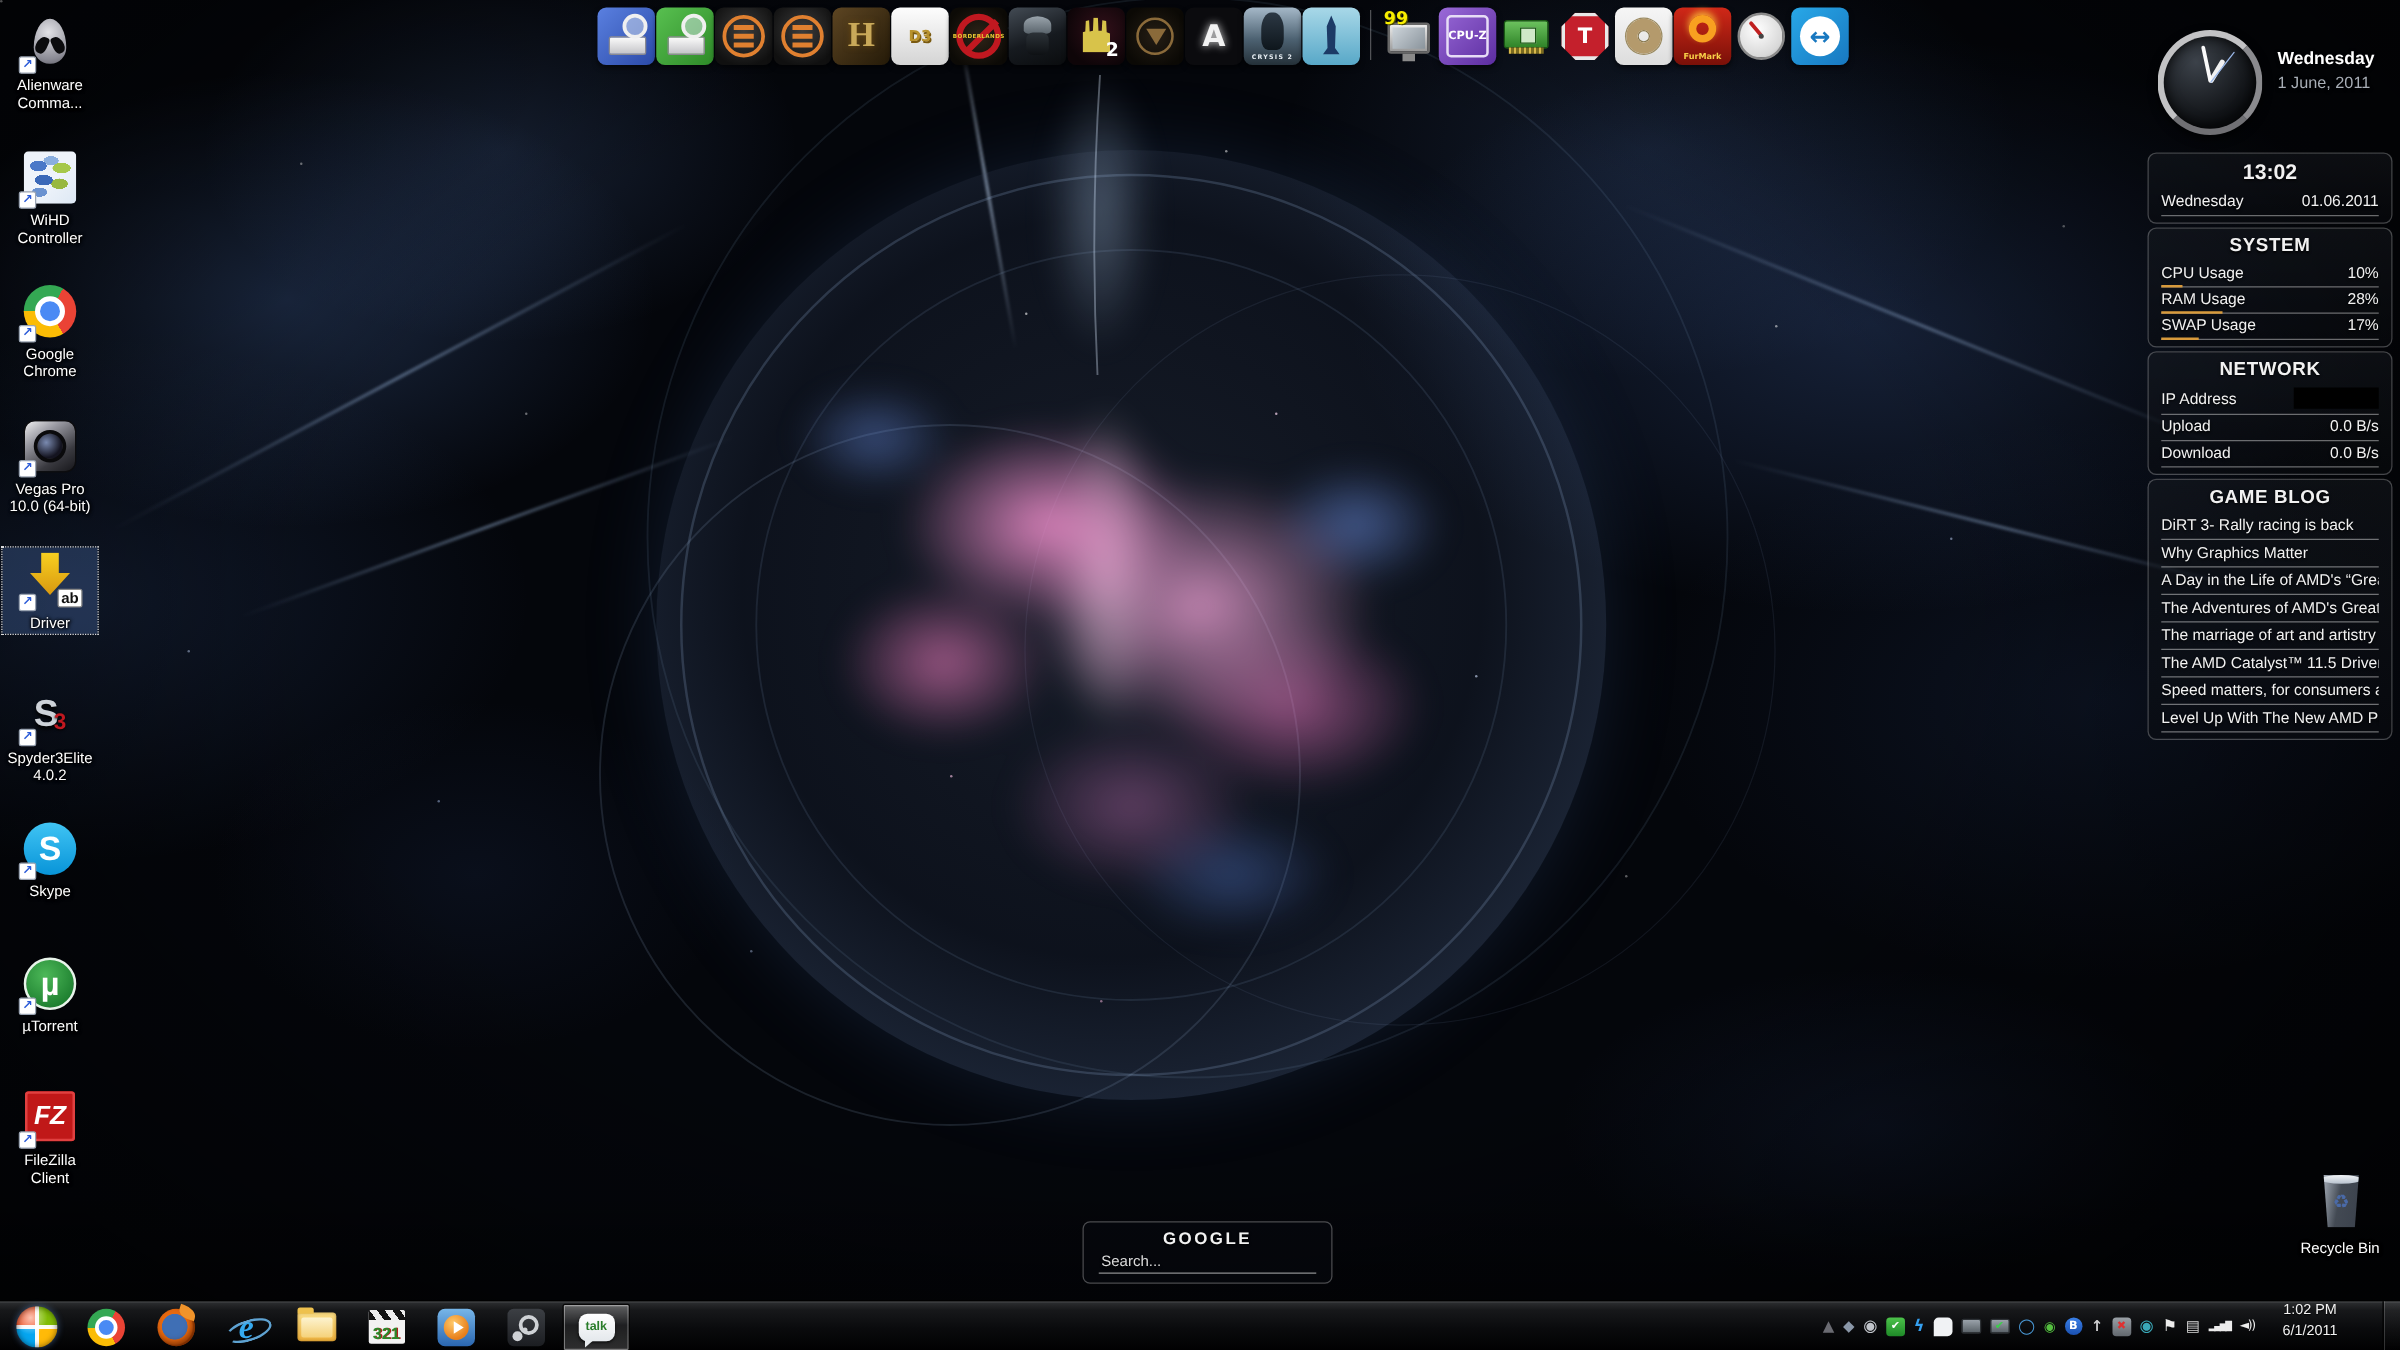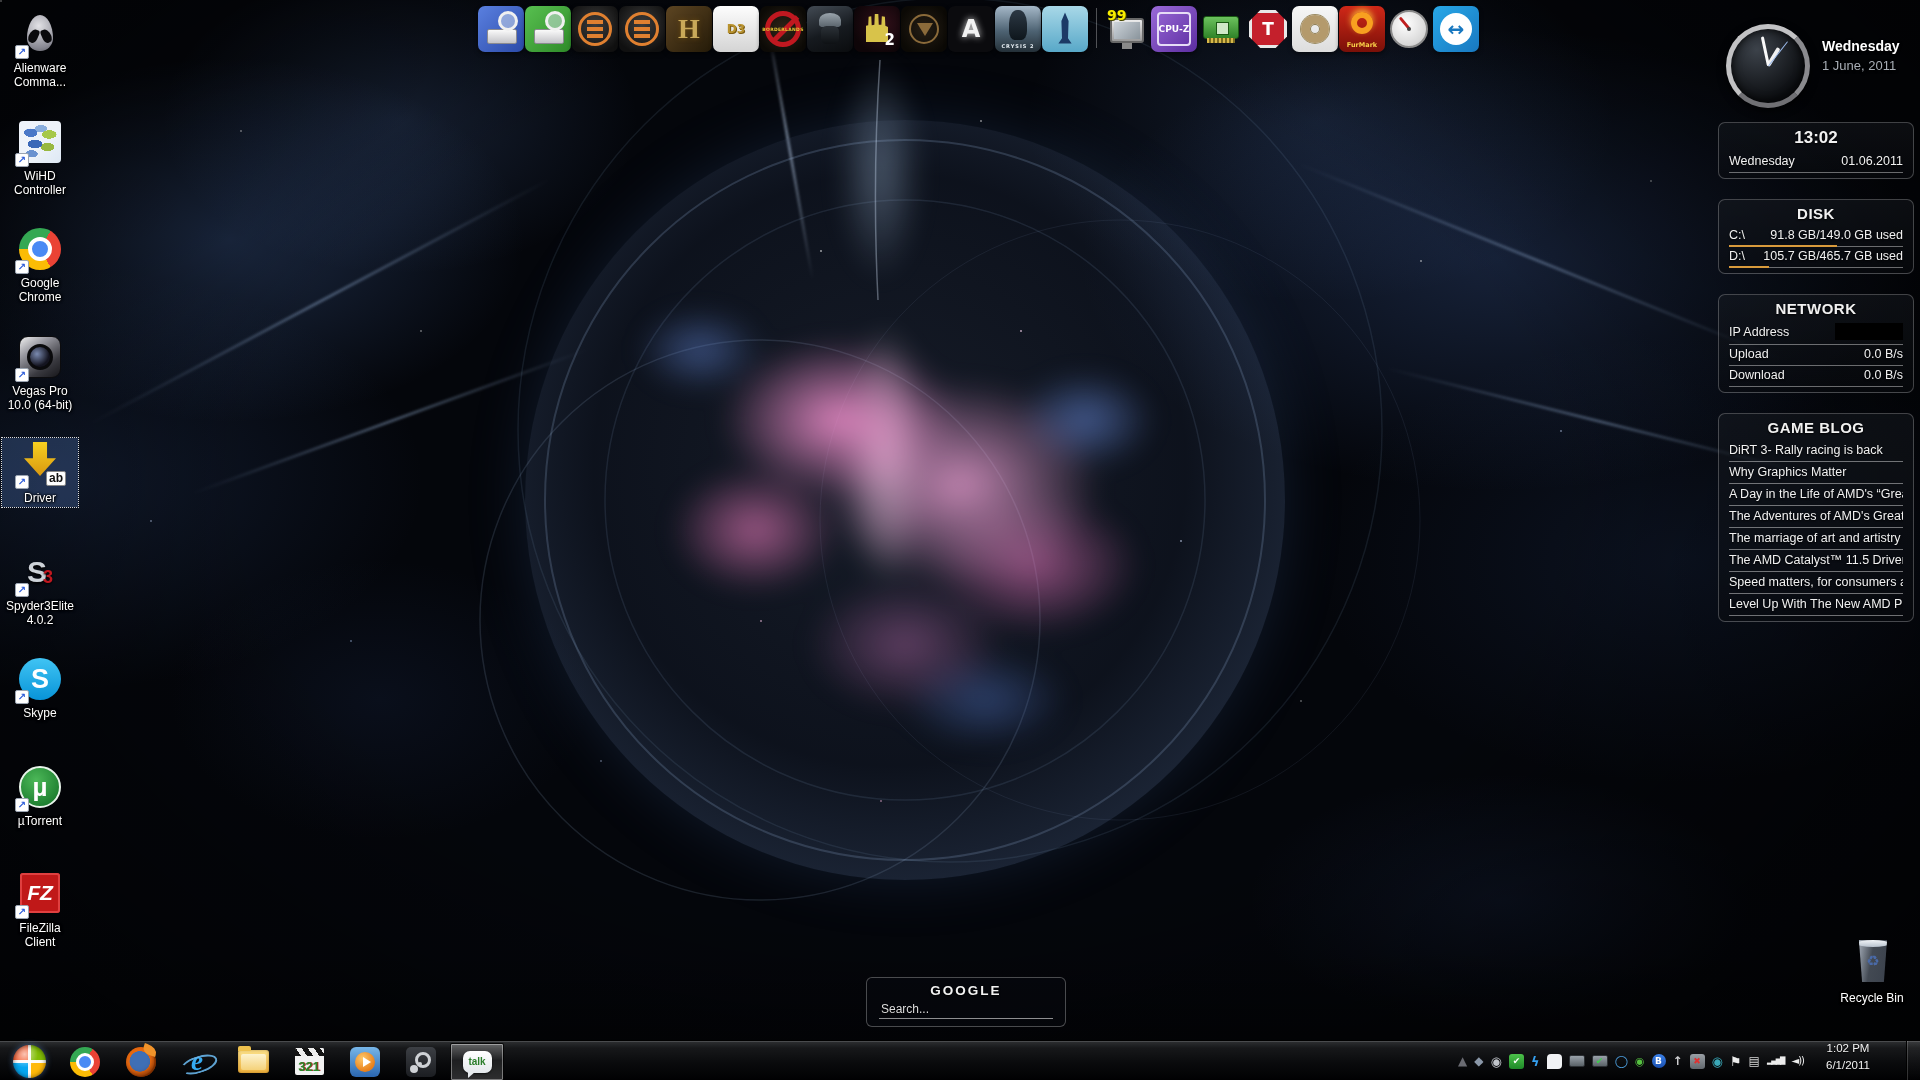--- a/index.html
+++ b/index.html
@@ -219,21 +219,21 @@
     background:#444; border-radius:50%; z-index:2; }
   .dk-gauge .art::after { content:""; position:absolute; left:50%; top:50%; width:3px; height:15px; margin-left:-1.5px;
     background:#c02020; transform-origin:50% 0; transform:rotate(140deg); border-radius:2px; }
 
   .dk-tv { background:linear-gradient(135deg,#28a8e8,#1878c0); }
   .dk-tv .art { left:7px; top:7px; width:32px; height:32px; background:#fff; border-radius:50%;
     display:flex; align-items:center; justify-content:center; }
   .dk-tv .art::after { content:"\2194"; font-family:"DejaVu Sans",sans-serif; font-weight:bold; font-size:20px; color:#1878c0; }
 
   
-  #sidebar { position:absolute; left:1718px; top:122px; width:196px; display:flex; flex-direction:column; gap:20px;
+  #sidebar { position:absolute; left:1718px; top:122px; width:196px; display:flex; flex-direction:column; gap:3px;
     color:#f1f1f1; }
   .panel { background:linear-gradient(rgba(28,32,38,0.40), rgba(10,12,16,0.48)); border:1px solid rgba(255,255,255,0.24);
     border-radius:7px; padding:3px 10px 5px; text-shadow:0 1px 2px #000; }
   .ph { font-size:15px; font-weight:bold; text-align:center; letter-spacing:0.5px; padding:2px 0 4px; }
   .time-big { font-size:17px; font-weight:bold; text-align:center; padding:2px 0 4px; }
   .srow { position:relative; display:flex; justify-content:space-between; align-items:center;
     font-size:12.5px; padding:2px 0 4px; border-bottom:1px solid rgba(255,255,255,0.40); }
   .srow .lab { white-space:nowrap; }
   .srow .val { white-space:nowrap; }
   .srow .bar { position:absolute; left:0; bottom:-1px; height:2px; background:#d89a3c; }
@@ -566,34 +566,39 @@
 <div id="sidebar">
 
   <div class="panel">
     <div class="time-big">13:02</div>
     <div class="srow">
       <span class="lab">Wednesday</span>
       <span class="val">01.06.2011</span>
     </div>
   </div>
 
-
   <div class="panel">
-    <div class="ph">DISK</div>
+    <div class="ph">SYSTEM</div>
     <div class="srow">
-      <span class="lab">C:\</span>
-      <span class="val">91.8 GB/149.0 GB used</span>
-      <i class="bar" style="width: 62%;"></i>
+      <span class="lab">CPU Usage</span>
+      <span class="val">10%</span>
+      <i class="bar" style="width: 10%;"></i>
     </div>
     <div class="srow">
-      <span class="lab">D:\</span>
-      <span class="val">105.7 GB/465.7 GB used</span>
-      <i class="bar" style="width: 23%;"></i>
+      <span class="lab">RAM Usage</span>
+      <span class="val">28%</span>
+      <i class="bar" style="width: 28%;"></i>
+    </div>
+    <div class="srow">
+      <span class="lab">SWAP Usage</span>
+      <span class="val">17%</span>
+      <i class="bar" style="width: 17%;"></i>
     </div>
   </div>
+
 
   <div class="panel">
     <div class="ph">NETWORK</div>
     <div class="srow">
       <span class="lab">IP Address</span>
       <span class="redact"></span>
     </div>
     <div class="srow">
       <span class="lab">Upload</span>
       <span class="val">0.0 B/s</span>

